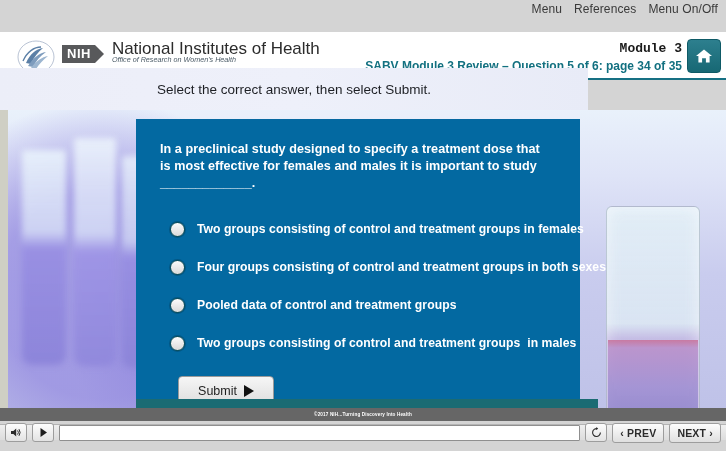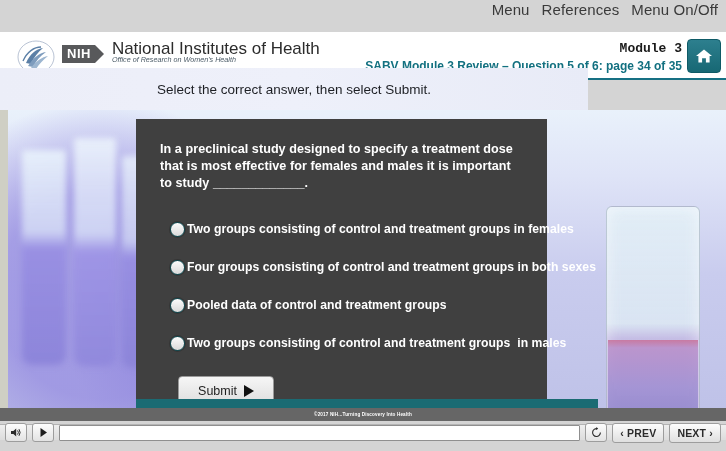--- a/index.html
+++ b/index.html
@@ -23,21 +23,21 @@
   .topbar {
     position: absolute; left: 0; top: 0;
     width: 726px; height: 18px;
     background: #d4d4d4;
     display: flex; align-items: center; justify-content: flex-end;
     gap: 12px;
     padding-right: 8px;
     box-sizing: border-box;
   }
   .topbar span {
-    font-size: 15px;
+    font-size: 12px;
     color: #3a3a3a;
     letter-spacing: .1px;
     cursor: pointer;
   }
 
   
   .header {
     position: absolute; left: 0; top: 32px;
     width: 726px; height: 48px;
     background: #ffffff;
@@ -158,36 +158,36 @@
     opacity: .85;
   }
   .left-edge {
     position: absolute; left: 0; top: 0; width: 8px; height: 298px;
     background: #cfcfc4;
   }
 
   
   .panel {
     position: absolute; left: 136px; top: 9px;
-    width: 411px; height: 289px;
-    background: #404040;
+    width: 444px; height: 289px;
+    background: #0369a1;
     box-sizing: border-box;
     padding: 22px 32px 0 24px;
   }
   .qtext {
     color: #ffffff;
     font-size: 12.6px;
     font-weight: bold;
     line-height: 17px;
     letter-spacing: .05px;
   }
   .options { margin-top: 18px; }
   .opt {
     display: flex; align-items: center;
-    gap: 2px;
+    gap: 12px;
     height: 38px;
     cursor: pointer;
     padding-left: 10px;
   }
   .radio {
     width: 13px; height: 13px; flex: 0 0 13px;
     border-radius: 50%;
     background: linear-gradient(180deg,#fbfbfb 0%, #dadada 100%);
     border: 1px solid #0f4b52;
     box-shadow: 0 0 0 1px rgba(0,0,0,.18);

